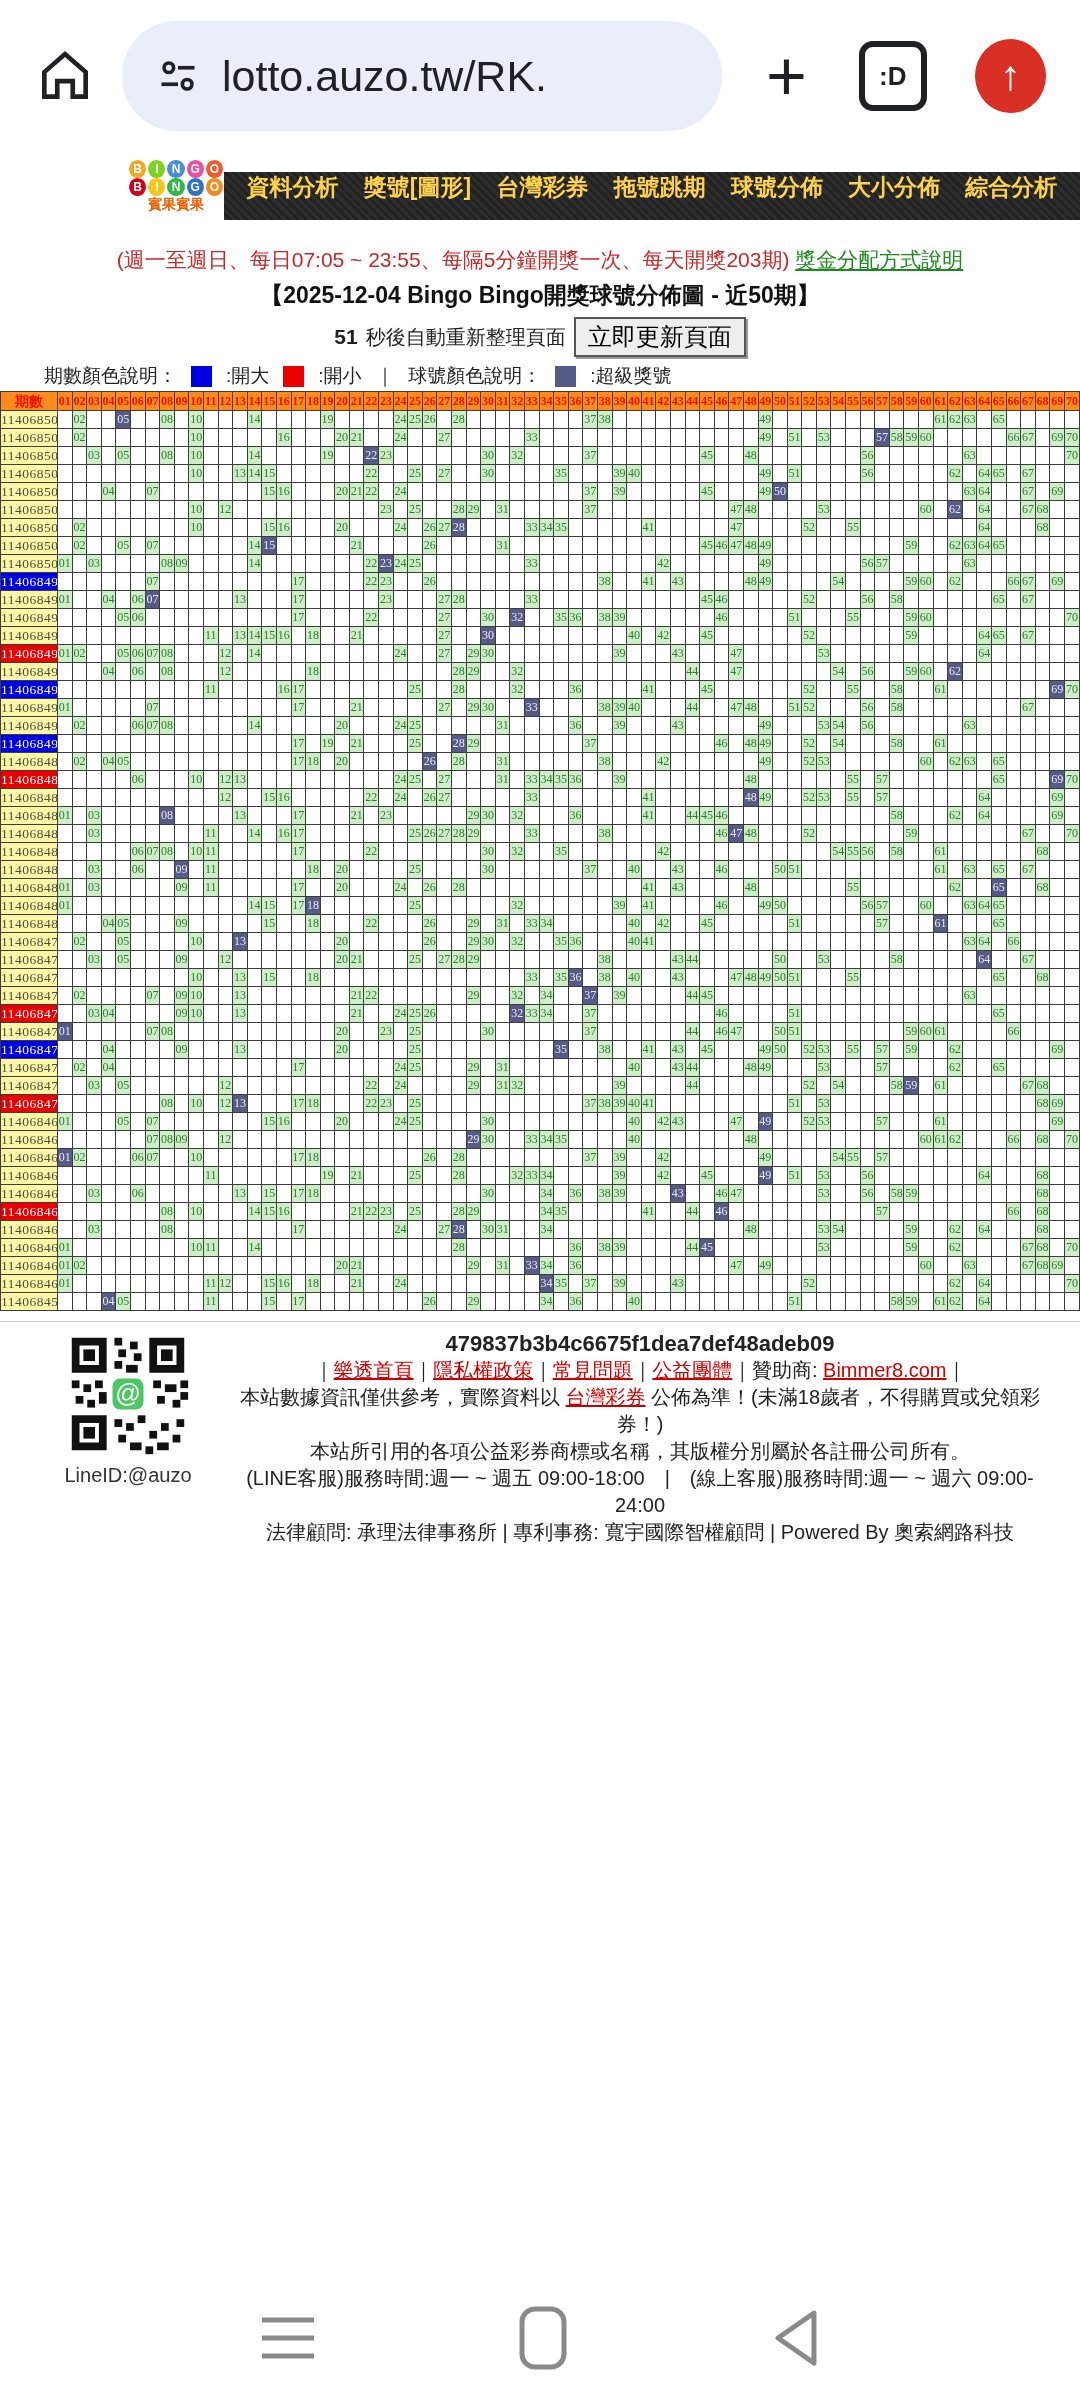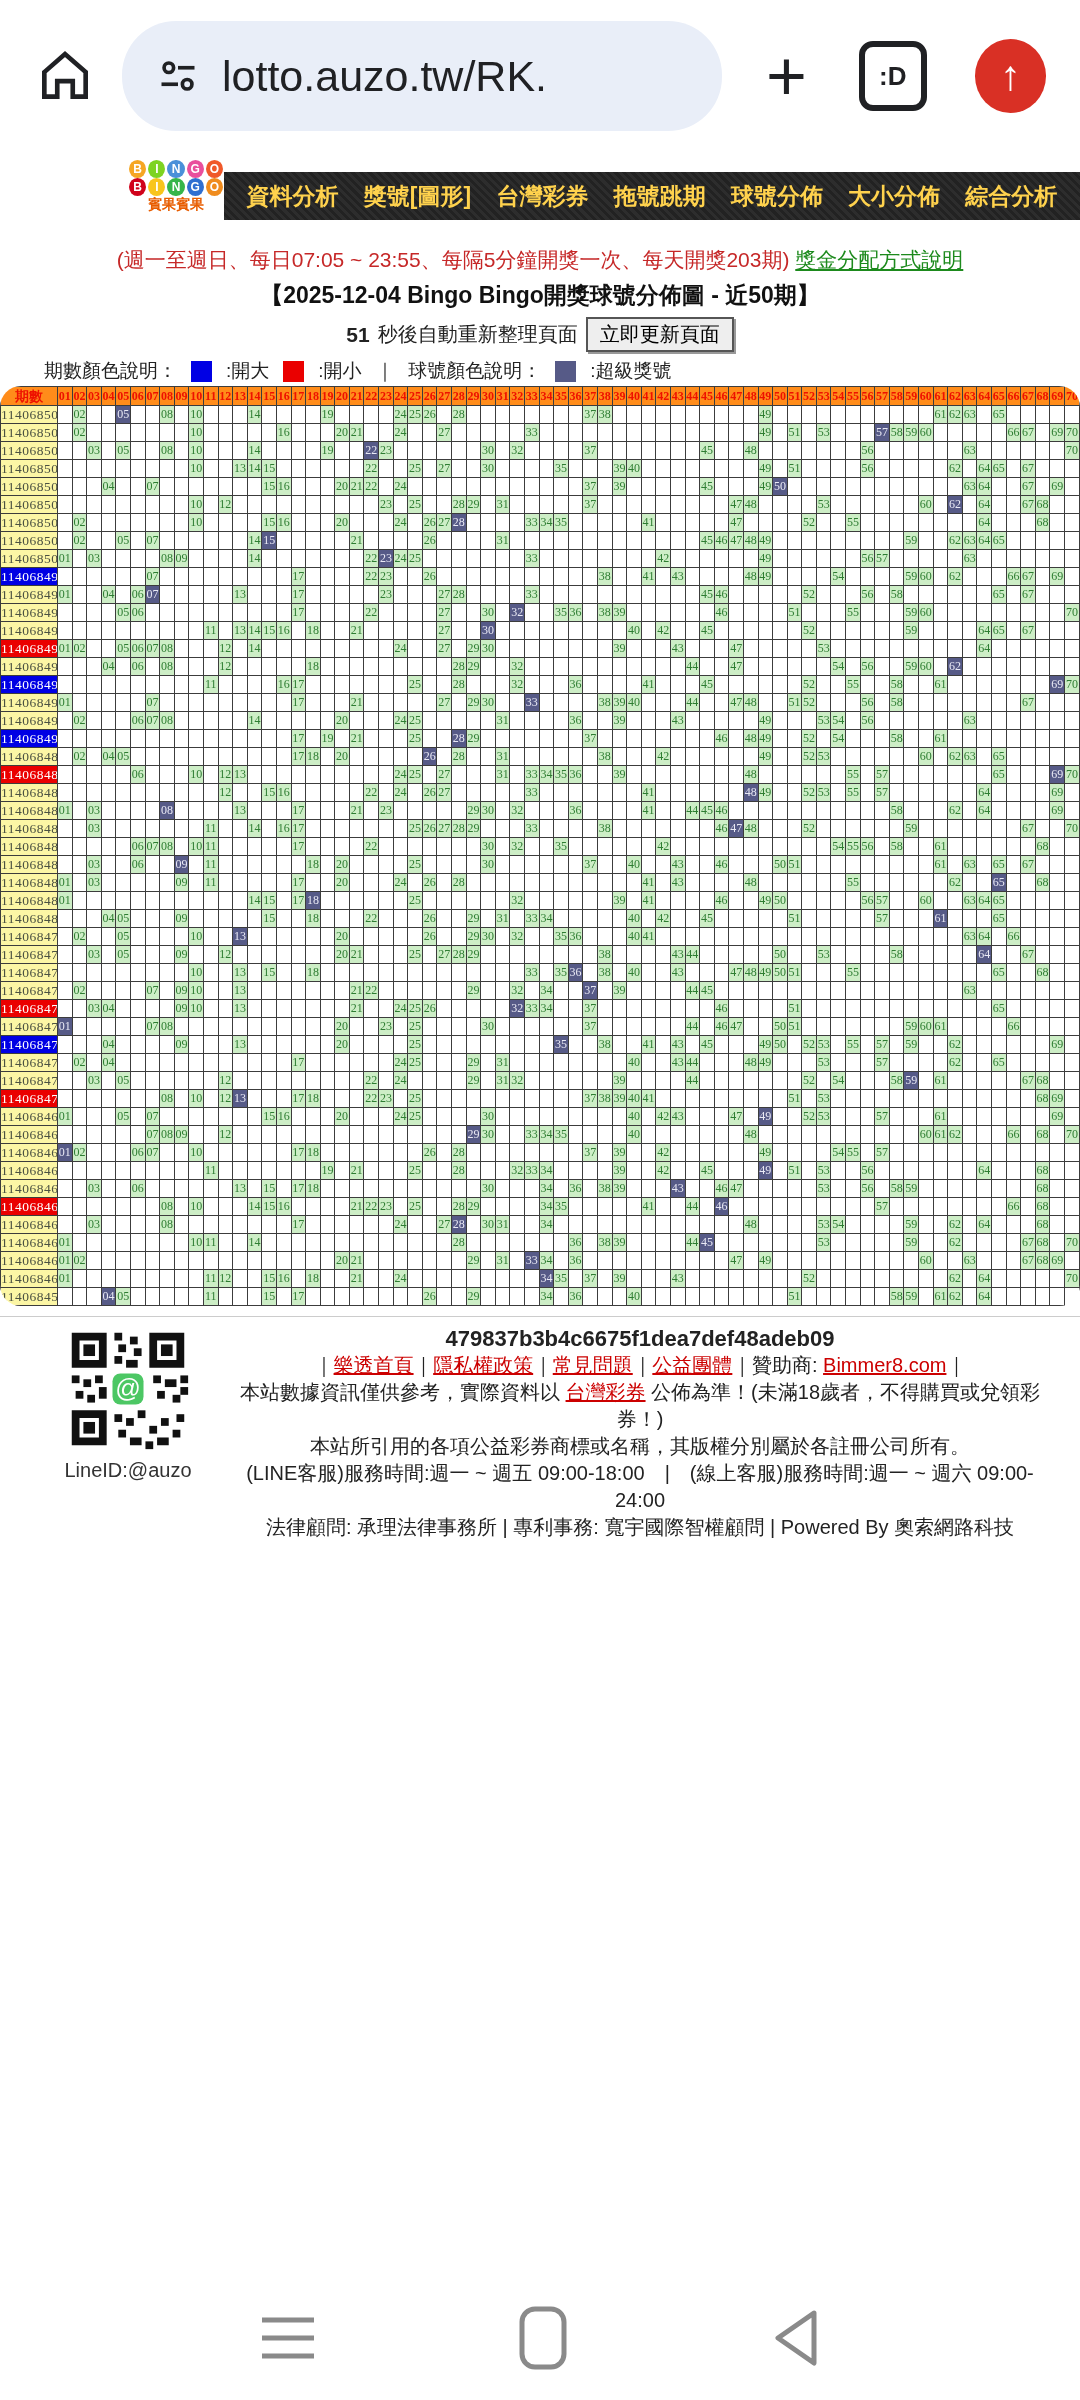--- a/index.html
+++ b/index.html
@@ -29,34 +29,34 @@
           align-items:center;justify-content:center;font-size:26px;font-weight:bold;color:#202124;margin-left:26px;}
   .redup{width:74px;height:74px;border-radius:50%;background:#d93025;color:#fff;display:flex;
          align-items:center;justify-content:center;font-size:42px;font-weight:bold;margin-left:22px;}
   
   .siteheader{display:flex;align-items:flex-start;margin:14px 0 0 128px;height:70px;}
   .logo{width:96px;text-align:center;margin-top:-6px;}
   .logorow{display:flex;justify-content:center;}
   .ball{width:18px;height:18px;border-radius:50%;color:#fff;font-size:12px;font-weight:bold;
         display:flex;align-items:center;justify-content:center;margin:0 1px;}
   .logotxt{font-size:14px;font-weight:bold;color:#e85d00;}
-  .navbar{flex:1;height:48px;margin-top:6px;display:flex;align-items:center;justify-content:space-around;
+  .navbar{flex:1;height:48px;margin-top:6px;display:flex;justify-content:space-around;
           background:repeating-linear-gradient(45deg,#2d2d2d,#2d2d2d 3px,#222 3px,#222 6px);padding:0 10px;}
   .navitem{color:#ffd24d;font-size:23px;font-weight:bold;white-space:nowrap;cursor:pointer;}
   
   .redline{text-align:center;font-size:21px;color:#c62828;margin-top:10px;}
   .greenlink{color:#1d8a1d;text-decoration:underline;cursor:pointer;}
   .pagetitle{text-align:center;font-size:23px;font-weight:bold;color:#111;margin-top:6px;}
   .refreshline{text-align:center;font-size:20px;color:#222;margin-top:6px;display:flex;align-items:center;justify-content:center;gap:8px;}
   .refreshline b{font-size:21px;}
-  .updatebtn{font-size:20px;border:2px solid #555;background:#eee;padding:2px 12px;box-shadow:2px 2px 0 #999;cursor:pointer;font-family:inherit;}
+  .updatebtn{font-size:24px;border:2px solid #555;background:#eee;padding:2px 12px;box-shadow:2px 2px 0 #999;cursor:pointer;font-family:inherit;}
   .legend{display:flex;align-items:center;gap:14px;font-size:19px;color:#222;margin:6px 0 2px 44px;}
   .sq{width:21px;height:21px;display:inline-block;}
   
-  .tablewrap{width:1080px;overflow:hidden;margin-top:2px;border-radius:21px;}
+  .tablewrap{width:1080px;overflow:hidden;margin-top:2px;}
   table.bt{border-collapse:collapse;table-layout:fixed;width:1080px;}
   table.bt th,table.bt td{border:1px solid #3c3c3c;padding:0;text-align:center;overflow:hidden;
       font-family:"Liberation Serif",serif;height:17px;line-height:17px;}
   table.bt th{background:#ff8c1a;color:#ee1100;font-size:12px;font-weight:bold;height:18px;}
   table.bt th.perh{font-size:14px;}
   table.bt td{font-size:12px;color:#2e7d32;background:#fff;}
   table.bt td.on{background:#cdeec6;}
   table.bt td.sup{background:#565a87;color:#e9e9f5;}
   table.bt td.per{background:#fcf6a5;color:#4b5142;font-size:13.5px;letter-spacing:.5px;}
   table.bt tr.big td.per{background:#0000e4;color:#fff;}

